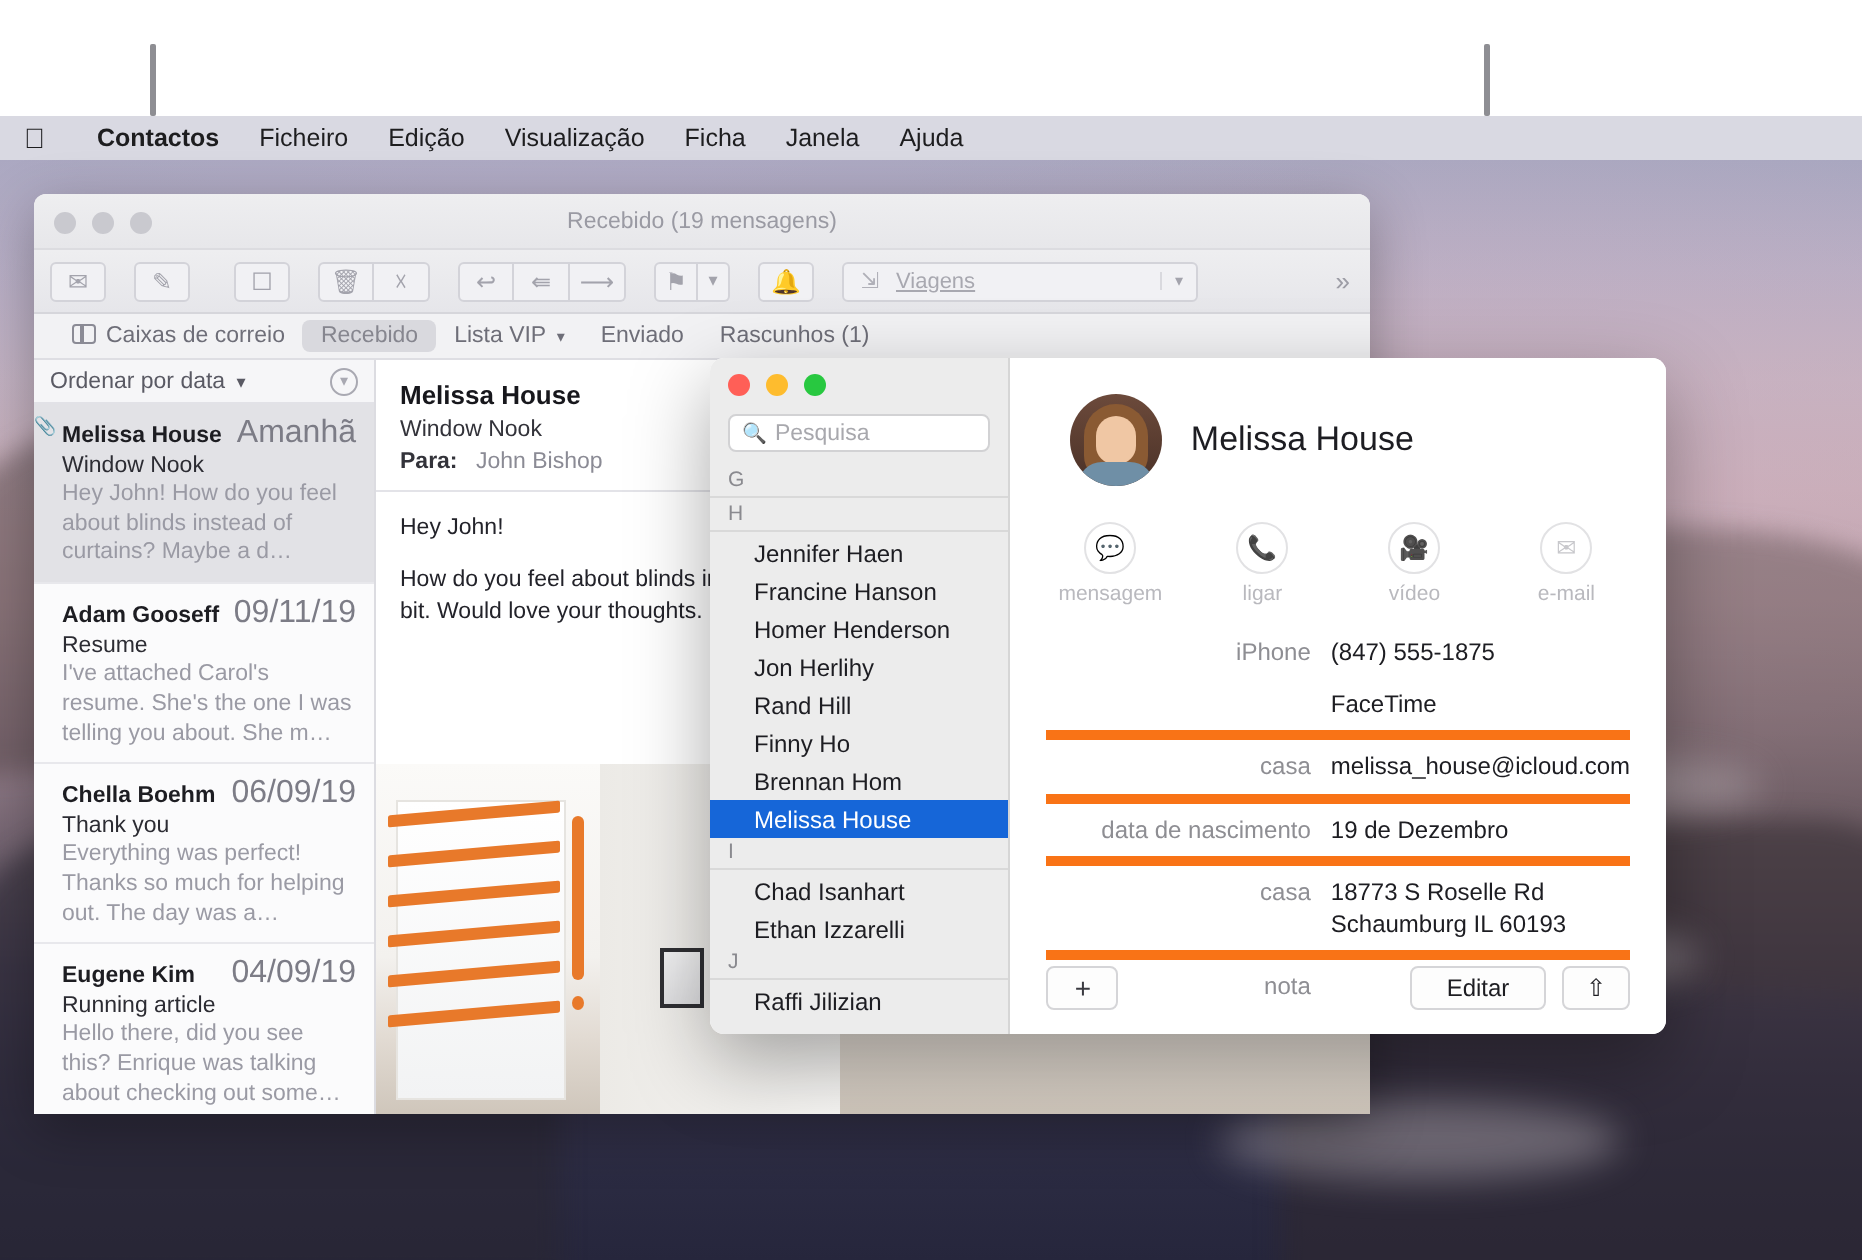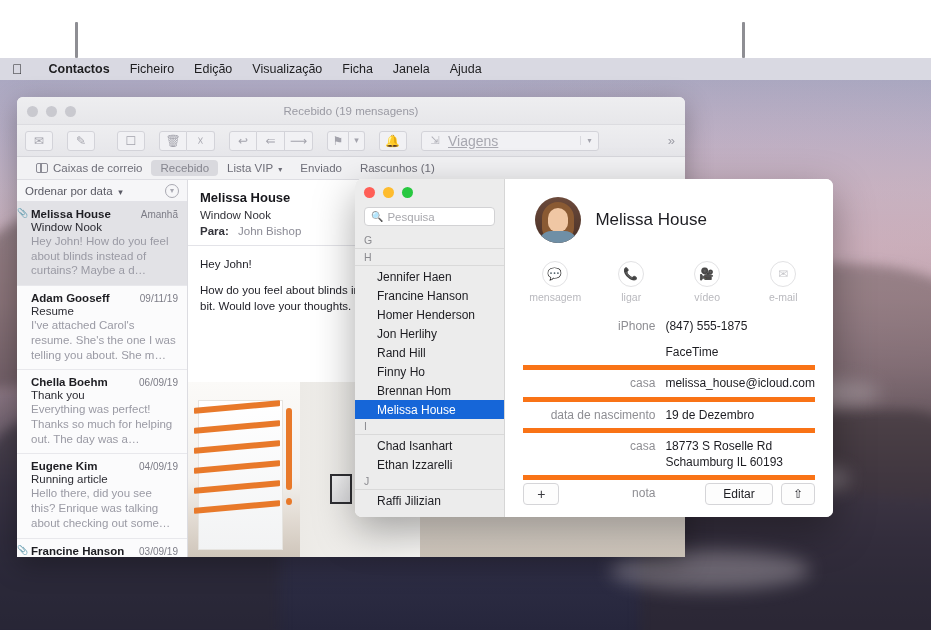--- a/index.html
+++ b/index.html
@@ -118,21 +118,21 @@
   .spacer-sm { width: 14px; }
   .spacer-md { width: 22px; }
   .flagbtn { width: 22px; }
   .chev { width: 16px; font-size: 9px; }
   .travelbox {
     display: flex; align-items: center; height: 20px;
     border: 1px solid #d3d3d9; border-radius: 3px; background: #f1f1f4;
     margin-left: 14px; width: 178px;
   }
   .travelbox .ic { width: 26px; text-align: center; color: #b0b0b8; font-size: 11px; }
-  .travelbox .lbl { flex: 1; color: #a8a8b0; font-size: 14px; text-decoration: underline; }
+  .travelbox .lbl { flex: 1; color: #a8a8b0; font-size: 11px; text-decoration: underline; }
   .travelbox .dd {
     width: 18px; text-align: center; border-left: 1px solid #d9d9de;
     color: #a3a3ac; font-size: 8px;
   }
   .chevrons { position: absolute; right: 10px; color: #9d9da6; font-size: 13px; }
 
   .mail-tabs {
     height: 23px; display: flex; align-items: center; gap: 0;
     padding-left: 10px; font-size: 11.5px;
     background: #f2f2f4; border-bottom: 1px solid #dedee3;
@@ -165,21 +165,21 @@
     border: 1.2px solid #a9a9b2; color: #a9a9b2;
     font-size: 8px; line-height: 12px; text-align: center;
   }
   .msg {
     padding: 6px 9px 7px 9px; border-bottom: 1px solid #e8e8ec;
     position: relative;
   }
   .msg.sel { background: #e2e2e6; }
   .msg-row1 { display: flex; justify-content: space-between; align-items: baseline; }
   .msg-from { font-weight: bold; font-size: 11.5px; color: #1d1d22; }
-  .msg-date { font-size: 10px; color: #7c7c86; }
+  .msg-date { font-size: 16px; color: #7c7c86; }
   .msg-subj { font-size: 11.5px; color: #2c2c33; margin-top: 1px; }
   .msg-prev { font-size: 11.5px; color: #9a9aa4; line-height: 1.28; margin-top: 1px; }
   .clip {
     position: absolute; left: 0px; top: 6px; width: 9px; height: 11px;
     color: #8e8e98; font-size: 9px;
   }
   .msg.haspin { padding-left: 14px; }
 
   .mail-reading { flex: 1; background: #ffffff; position: relative; overflow: hidden; }
   .rd-head { padding: 10px 12px 8px 12px; border-bottom: 1px solid #e3e3e8; }

